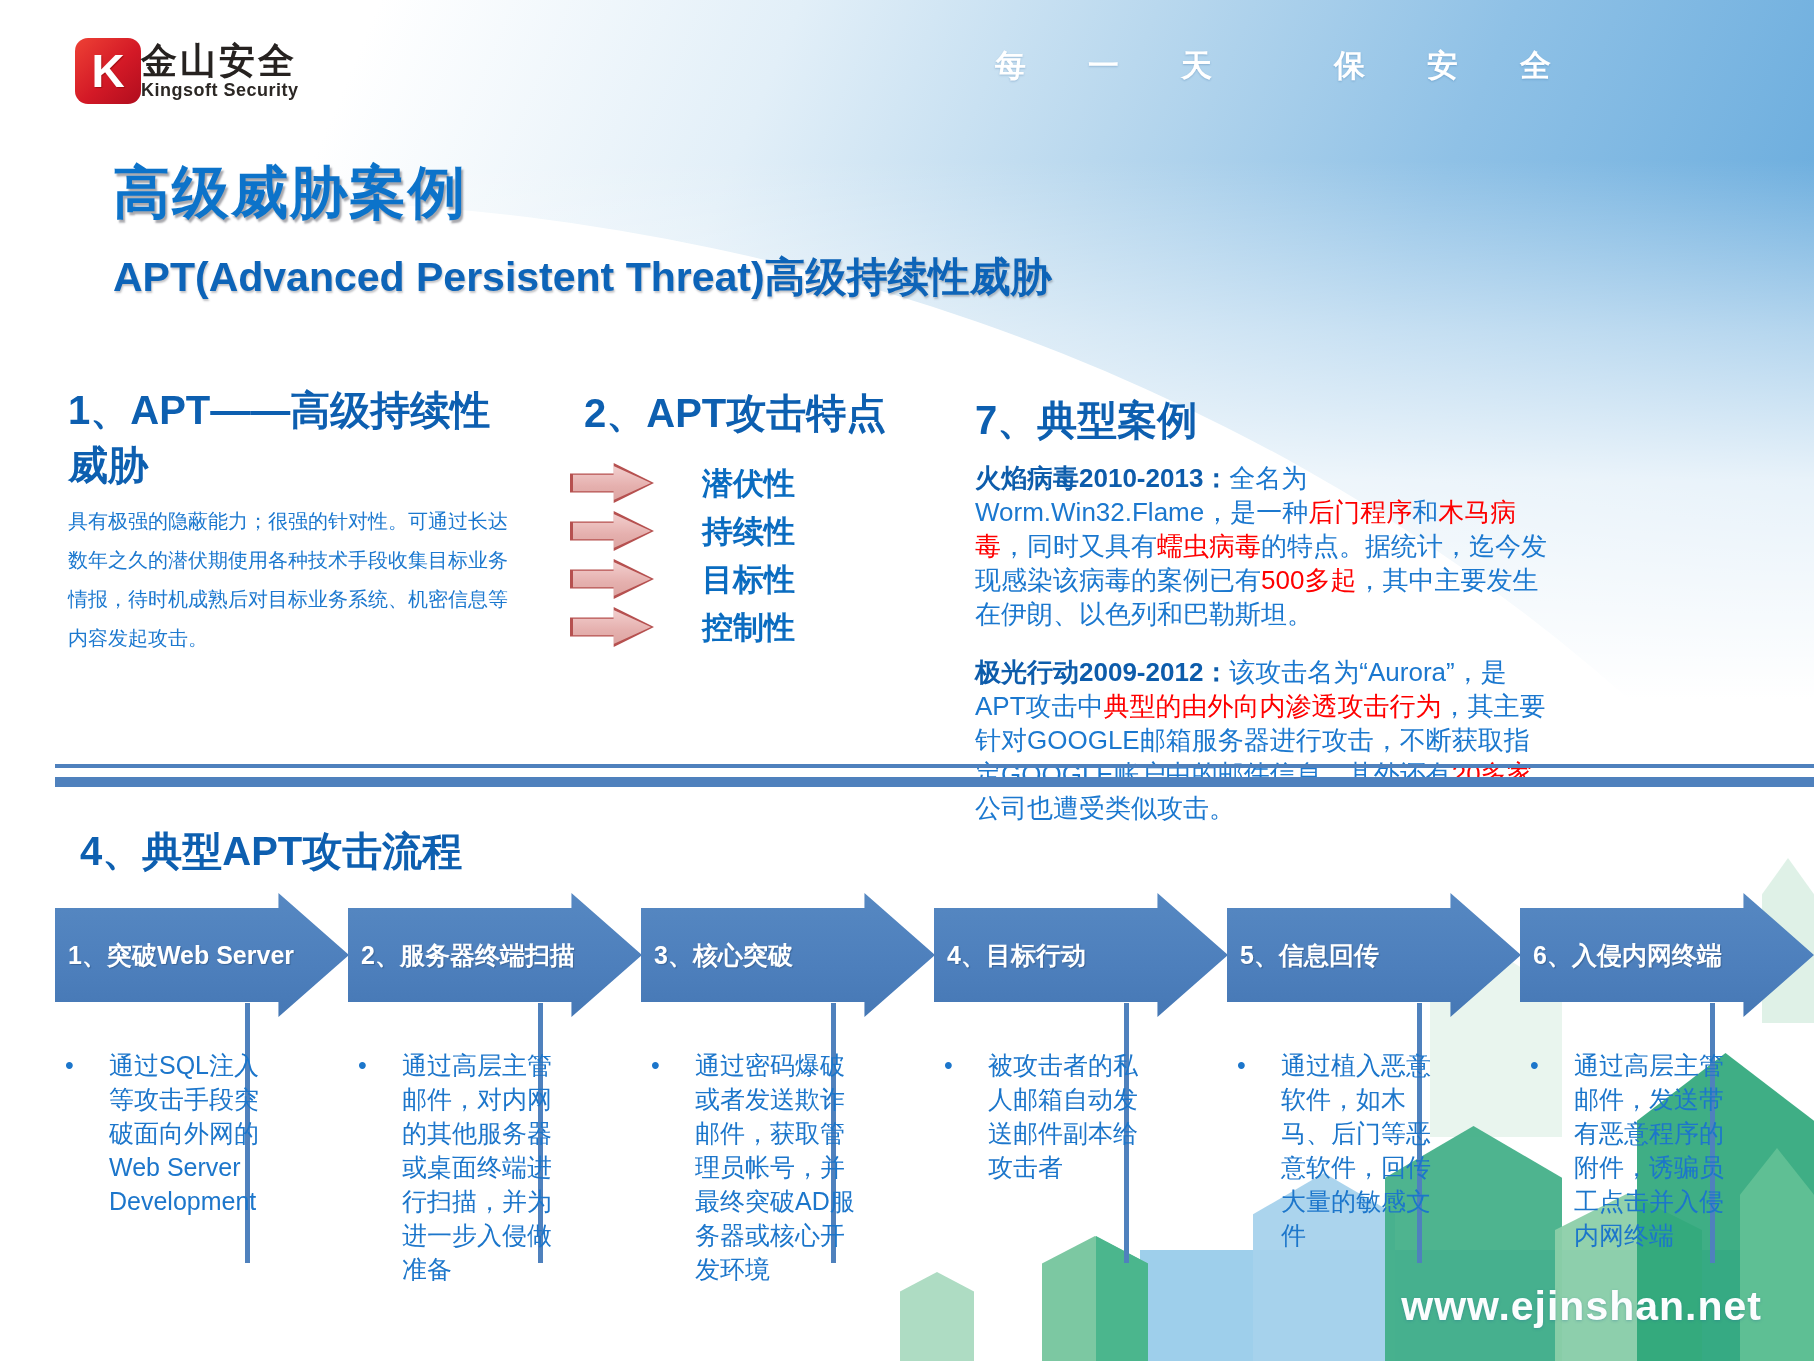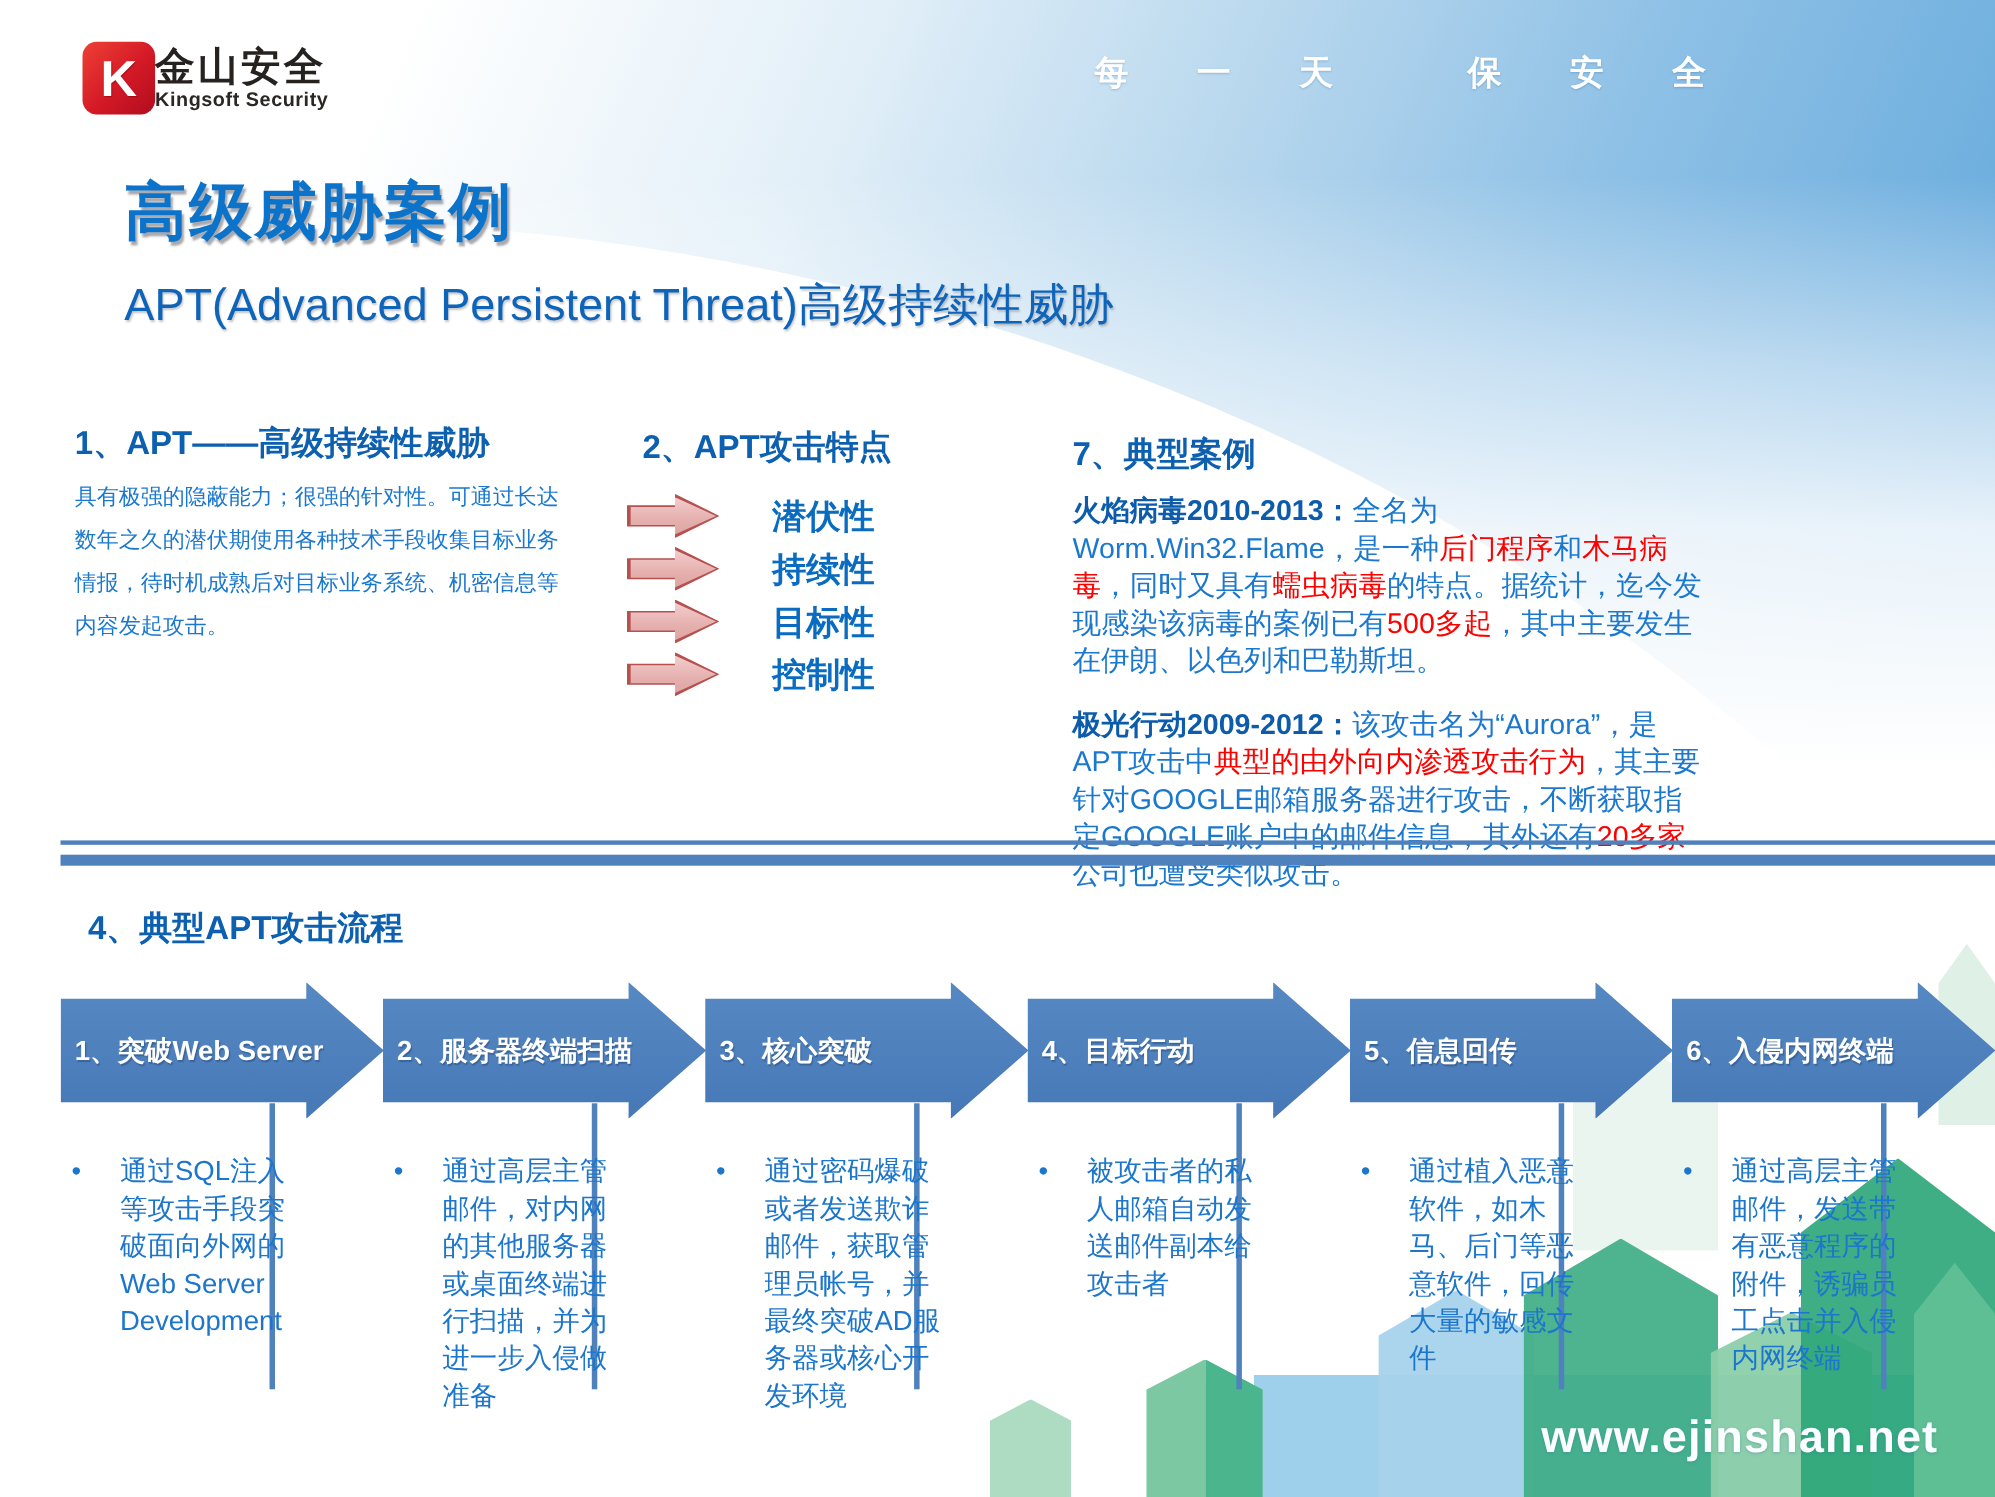--- a/index.html
+++ b/index.html
@@ -27,25 +27,25 @@
 
   .slogan { position:absolute; left:995px; top:45px; z-index:10; display:flex; align-items:center;
          color:#ffffff; font-size:31px; font-weight:bold; text-shadow:0 1px 2px rgba(20,80,140,.25); }
   .slogan span { margin-right:62px; }
   .slogan span.gap { margin-left:60px; }
 
   .title { position:absolute; left:113px; top:155px; z-index:10;
          font-size:57px; font-weight:bold; color:#0c73ca; letter-spacing:2px;
          text-shadow:2px 3px 2px rgba(60,60,70,.45); }
   .subtitle { position:absolute; left:113px; top:250px; z-index:10;
-         font-size:41px; font-weight:normal; color:#0d64b8;
+         font-size:41px; font-weight:bold; color:#0d64b8;
          text-shadow:1px 2px 2px rgba(60,60,70,.3); }
 
   
-  .sec-heading { font-size:30px; font-weight:bold; color:#0d5fb0; }
+  .sec-heading { font-size:40px; font-weight:bold; color:#0d5fb0; }
 
   
   .sec1 { position:absolute; left:68px; top:383px; width:460px; z-index:10; }
   .sec1 .body { margin-top:9px; font-size:20px; line-height:39px; color:#1b78cf; width:452px; }
 
   
   .sec2 { position:absolute; left:570px; top:386px; width:350px; z-index:10; }
   .sec2 .sec-heading { margin-left:14px; }
   .feat-row { position:relative; height:48px; display:flex; align-items:flex-start; }
   .feat-row.r0 { margin-top:22px; }

